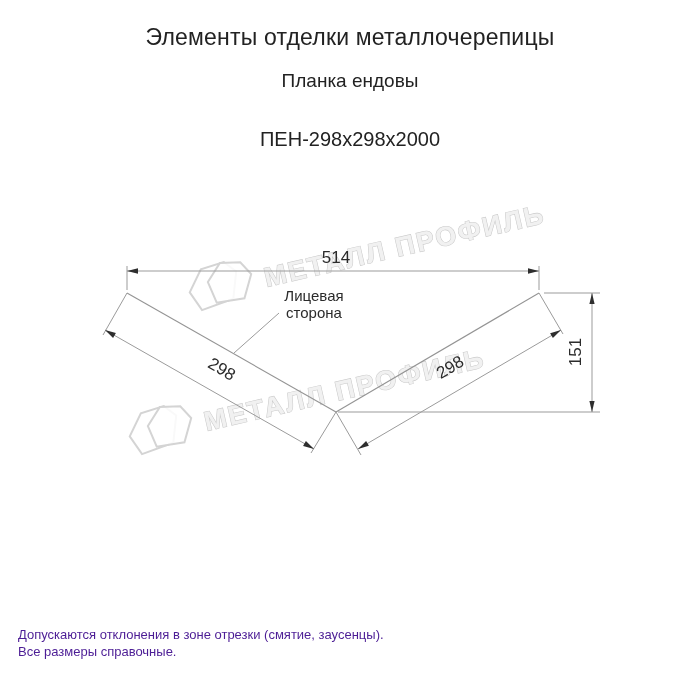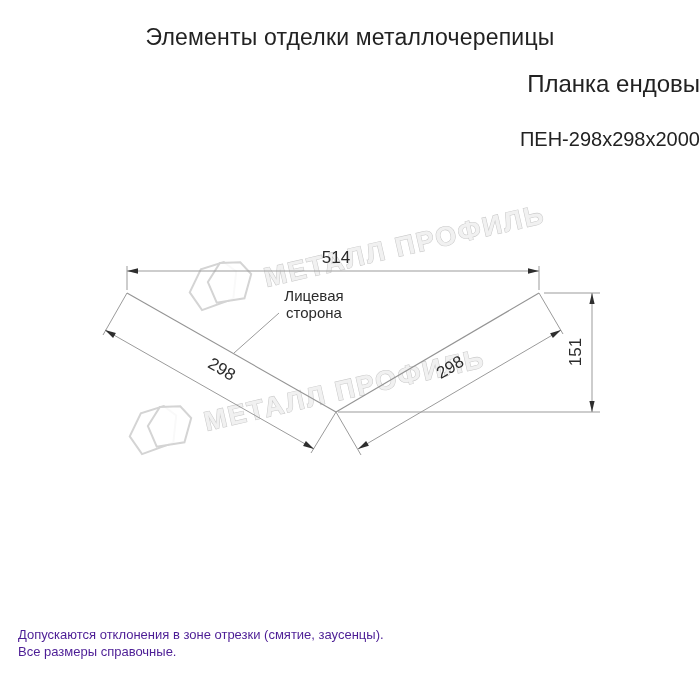--- a/index.html
+++ b/index.html
@@ -2,23 +2,23 @@
 <html><head>
 <meta charset="utf-8">
 <style>
   html,body{margin:0;padding:0;background:#ffffff;}
   #page{
     position:relative;width:700px;height:664px;background:#ffffff;
     font-family:"Liberation Sans", sans-serif;overflow:hidden;
   }
   .center-text{position:absolute;left:0;width:700px;text-align:center;color:#222222;}
   #title{top:24px;font-size:23px;letter-spacing:0.2px;}
-  #subtitle1{top:70px;font-size:24px;text-align:right;}
+  #subtitle1{top:70px;font-size:19px;}
   #subtitle2{top:96px;font-size:20px;}
-  #model{top:128px;font-size:20px;text-align:right;}
+  #model{top:128px;font-size:20px;}
   #note1,#note2{position:absolute;left:18px;font-size:13px;color:#4c1d95;}
   #note1{top:644px;}
   #note2{top:627px;}
   svg{position:absolute;left:0;top:0;}
   .dimline{stroke:#9b9b9b;stroke-width:1;fill:none;}
   .profline{stroke:#949494;stroke-width:1.1;fill:none;}
   .arrow{fill:#2e2e2e;stroke:none;}
   .dimtext{fill:#2b2b2b;font-size:17px;font-family:"Liberation Sans", sans-serif;}
   .facetext{fill:#2b2b2b;font-size:15px;font-family:"Liberation Sans", sans-serif;}
   .wmtext{

